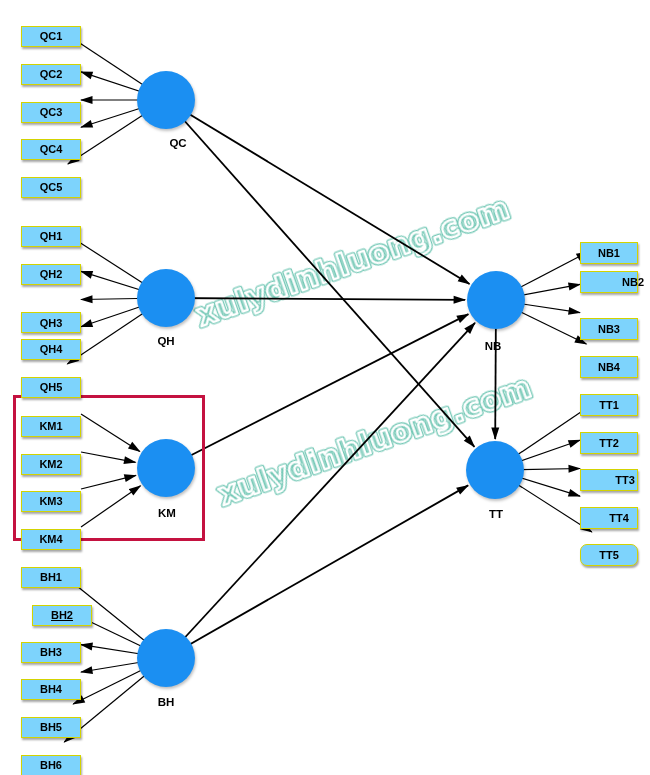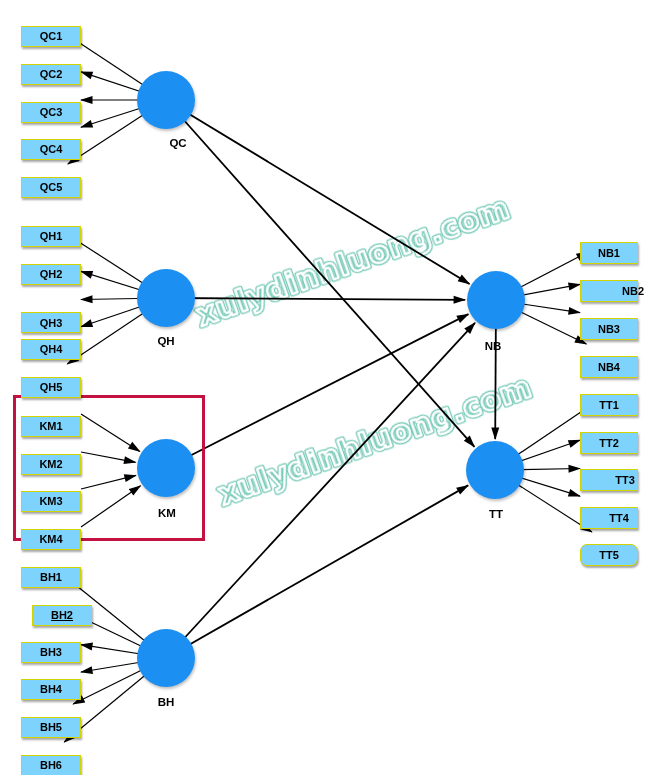--- a/index.html
+++ b/index.html
@@ -129,21 +129,21 @@
   <div class="ind" style="left:21px;top:516.5px;">KM4</div>
 
   <div class="ind" style="left:21px;top:554.5px;">BH1</div>
   <div class="ind" style="left:32px;top:592.5px;text-decoration:underline;">BH2</div>
   <div class="ind" style="left:21px;top:629.5px;">BH3</div>
   <div class="ind" style="left:21px;top:666.5px;">BH4</div>
   <div class="ind" style="left:21px;top:704.5px;">BH5</div>
   <div class="ind" style="left:21px;top:742.5px;">BH6</div>
 
   <div class="ind right" style="left:580px;top:230px;text-align:right;">NB1</div>
-  <div class="ind right" style="left:580px;top:268px;padding-left:48px;">NB2</div>
+  <div class="ind right" style="left:580px;top:259px;padding-left:48px;">NB2</div>
   <div class="ind right" style="left:580px;top:306px;">NB3</div>
   <div class="ind right" style="left:580px;top:344px;">NB4</div>
 
   <div class="ind right" style="left:580px;top:382px;">TT1</div>
   <div class="ind right" style="left:580px;top:419.5px;">TT2</div>
   <div class="ind right" style="left:580px;top:457px;padding-left:32px;">TT3</div>
   <div class="ind right" style="left:580px;top:494.5px;padding-left:20px;">TT4</div>
   <div class="ind right" style="left:580px;top:532px;border-radius:7px;">TT5</div>
 
   <div class="construct" style="left:137px;top:71px;"></div>

